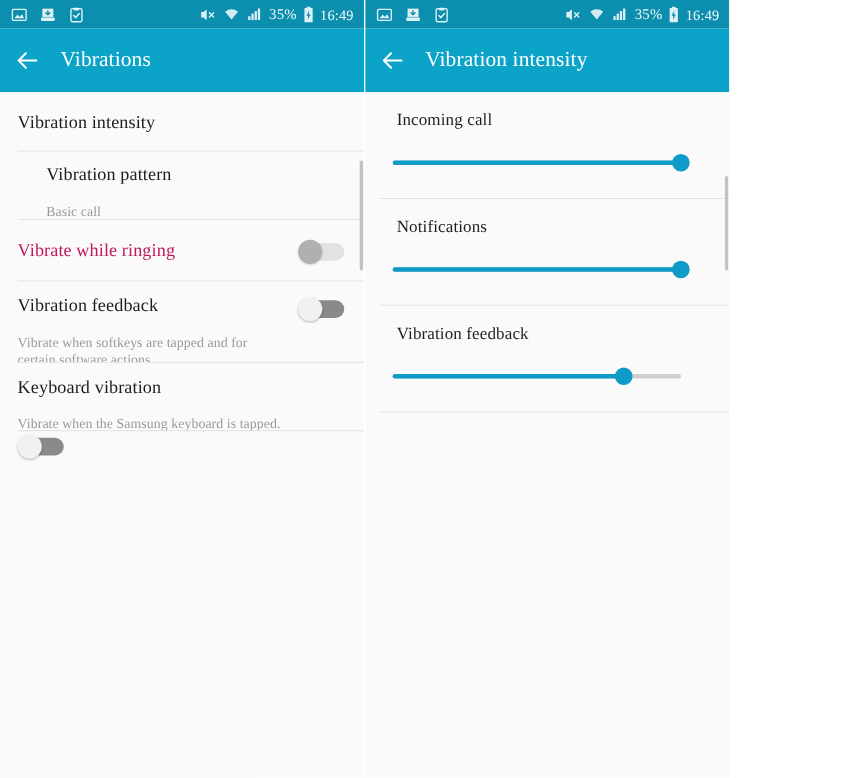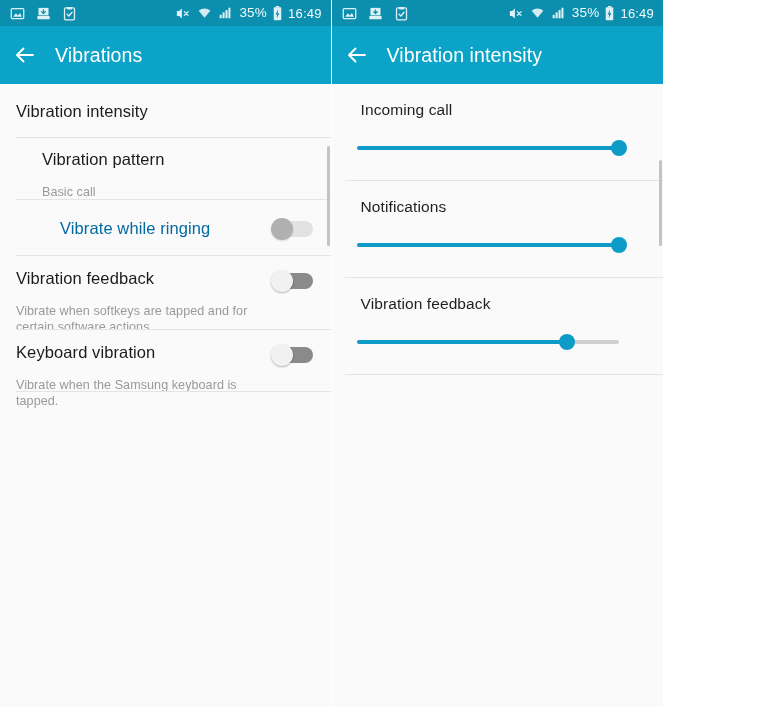--- a/index.html
+++ b/index.html
@@ -5,21 +5,21 @@
   * { margin:0; padding:0; box-sizing:border-box; }
   html,body{
     width:782px; height:707px;
     background:#ffffff;
     font-family:"Liberation Sans", sans-serif;
     -webkit-font-smoothing:antialiased;
     overflow:hidden;
   }
   .screens{
     display:flex;
-    width:663px; height:707px;
+    width:663px; height:707px;font-family:Liberation Serif, serif;
   }
   .phone{
     width:391px; height:707px;
     position:relative;
     background:#fafafa;
     overflow:hidden;
   }
   .phone.left{ border-right:1px solid #ffffff; }
 
   
@@ -86,34 +86,34 @@
     height:1px;
     background:#e4e4e4;
   }
   .row-text{ flex:1 1 auto; padding-right:10px; min-width:0; }
   .row-title{
     font-size:16.5px;
     color:#1c1c1c;
     line-height:1.25;
     letter-spacing:.1px;
   }
-  .row-title.disabled{ color:#0369a1;margin-left:44px; }
+  .row-title.disabled{ color:#be185d; }
   .row-sub{
     font-size:12.6px;
     color:#9a9a9a;
     line-height:1.32;
     margin-top:14px;
     letter-spacing:.05px;
   }
 
   .r-intensity{ height:54px; }
   .r-pattern{ height:62px; align-items:center; padding-top:12px;padding-left:42px; }
   .r-ringing{ height:56px; }
   .r-feedback{ height:74px; align-items:flex-start; padding-top:12px; }
-  .r-keyboard{ height:62px; align-items:flex-start; padding-top:12px; }
+  .r-keyboard{ height:62px; align-items:flex-start; padding-top:12px;flex-direction:column; }
 
   
   .toggle{
     position:relative;
     width:42px; height:22px;
     flex:0 0 auto;
     margin-top:2px;
     cursor:pointer;
   }
   .toggle .track{

